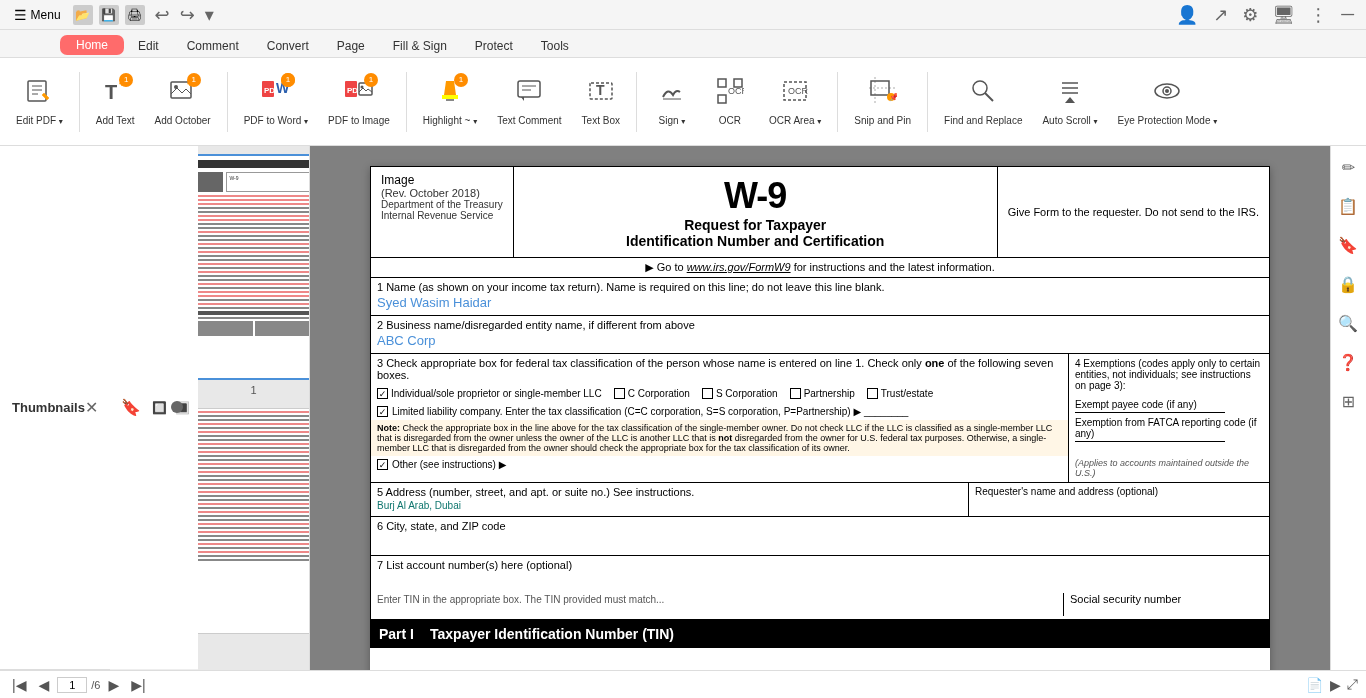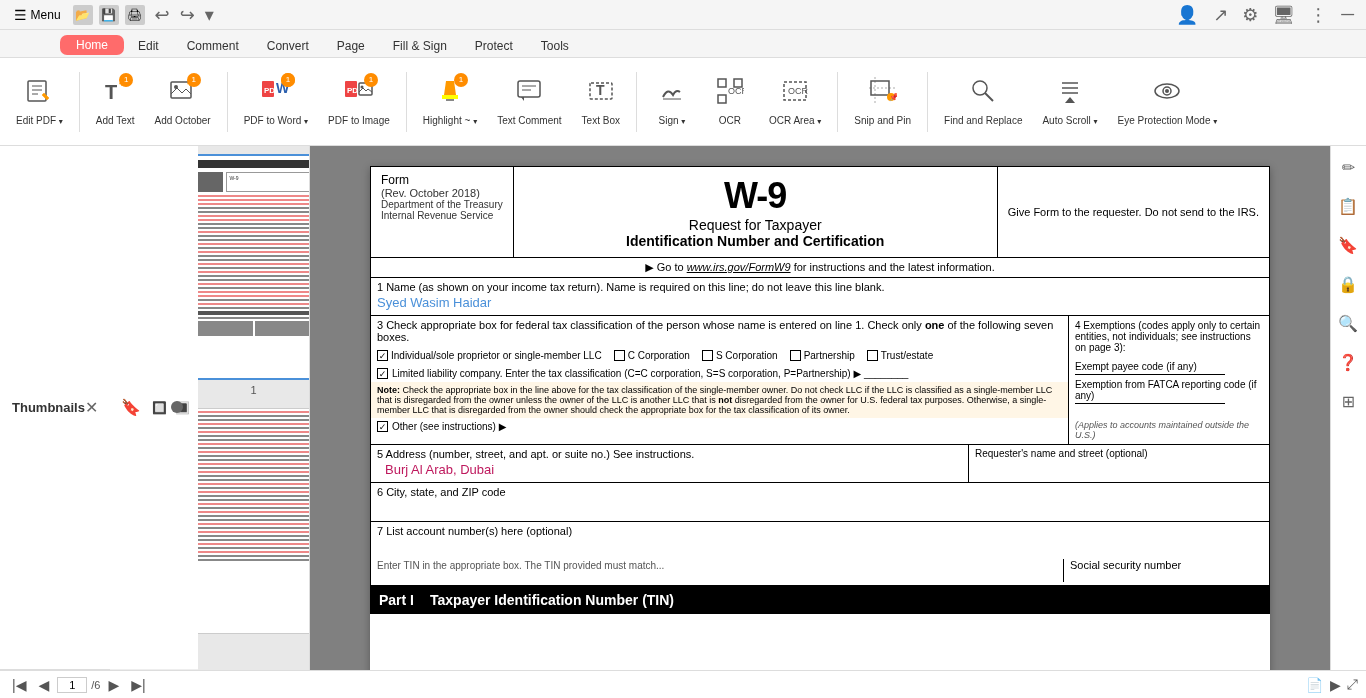--- a/index.html
+++ b/index.html
@@ -585,44 +585,48 @@
 
       </div>
     </div>
   </div>
 
   <div class="pdf-viewer">
     <div class="pdf-page">
 
       <div style="display:flex; border: 1.5px solid #000; border-bottom:none;">
         <div style="padding:6px 10px; min-width:90px;">
-          <div style="font-size:12px;">Form</div>
+          <div style="font-size:12px;">Image</div>
           <div style="font-size:11px; color:#333;">(Rev. October 2018)</div>
           <div style="font-size:10px; color:#333;">Department of the Treasury</div>
           <div style="font-size:10px; color:#333;">Internal Revenue Service</div>
         </div>
         <div style="flex:1; text-align:center; padding:8px; border-left:1.5px solid #000; border-right:1.5px solid #000;">
           <div style="font-size:36px; font-weight:900; letter-spacing:-1px;">W-9</div>
-          <div style="font-size:14px; font-weight:normal;">Request for Taxpayer</div>
+          <div style="font-size:14px; font-weight:bold;">Request for Taxpayer</div>
           <div style="font-size:14px; font-weight:bold;">Identification Number and Certification</div>
         </div>
         <div style="padding:8px 10px; min-width:150px; text-align:center; font-size:11px; display:flex; align-items:center; justify-content:center;">
           <span>Give Form to the requester. Do not send to the IRS.</span>
         </div>
       </div>
 
       <div style="border: 1.5px solid #000; border-bottom:none; padding:3px 8px; font-size:11px; text-align:center;">
         <span>▶ Go to </span><span style="font-style:italic; text-decoration:underline;">www.irs.gov/FormW9</span><span> for instructions and the latest information.</span>
       </div>
 
       <div style="border: 1.5px solid #000; border-bottom:none; padding:3px 6px;">
         <div style="font-size:11px;">1 Name (as shown on your income tax return). Name is required on this line; do not leave this line blank.</div>
         <div style="color:#4a90d9; font-size:13px; padding:2px 0;">Syed Wasim Haidar</div>
       </div>
 
+      <div style="border: 1.5px solid #000; border-bottom:none; padding:3px 6px;">
+        <div style="font-size:11px;">2 Business name/disregarded entity name, if different from above</div>
+        <div style="color:#4a90d9; font-size:13px; padding:2px 0;">ABC Corp</div>
+      </div>
 
       <div style="display:flex; border: 1.5px solid #000; border-bottom:none;">
 
         <div style="flex:1; border-right:1.5px solid #000;">
           <div style="padding:3px 6px; font-size:11px;">
             3 Check appropriate box for federal tax classification of the person whose name is entered on line 1. Check only <strong>one</strong> of the following seven boxes.
           </div>
 
           <div style="display:flex; gap:12px; padding:4px 6px; align-items:center; flex-wrap:wrap;">
             <div style="display:flex; align-items:center; gap:3px; font-size:10px;">
@@ -672,24 +676,24 @@
             <span>Exemption from FATCA reporting code (if any)</span>
             <div style="border-bottom:1px solid #000; margin-top:2px; width:80%;"></div>
           </div>
           <div style="font-size:9px; color:#555; font-style:italic; margin-top:16px;">(Applies to accounts maintained outside the U.S.)</div>
         </div>
       </div>
 
       <div style="display:flex; border: 1.5px solid #000; border-bottom:none;">
         <div style="flex:1; border-right:1.5px solid #000; padding:3px 6px;">
           <div style="font-size:11px;">5 Address (number, street, and apt. or suite no.) See instructions.</div>
-          <div style="color:#be185d; font-size:13px; padding:2px 0;margin-left:8px;">Burj Al Arab, Dubai</div>
+          <div style="color:#0f766e; font-size:10px; padding:2px 0;">Burj Al Arab, Dubai</div>
         </div>
         <div style="width:300px; padding:3px 6px; font-size:10px;">
-          <span>Requester's name and street (optional)</span>
+          <span>Requester's name and address (optional)</span>
         </div>
       </div>
 
       <div style="border: 1.5px solid #000; border-bottom:none; padding:3px 6px;">
         <div style="font-size:11px;">6 City, state, and ZIP code</div>
         <div style="height:20px;"></div>
       </div>
 
       <div style="border: 1.5px solid #000; border-bottom:none; padding:3px 6px;">
         <div style="font-size:11px;">7 List account number(s) here (optional)</div>

